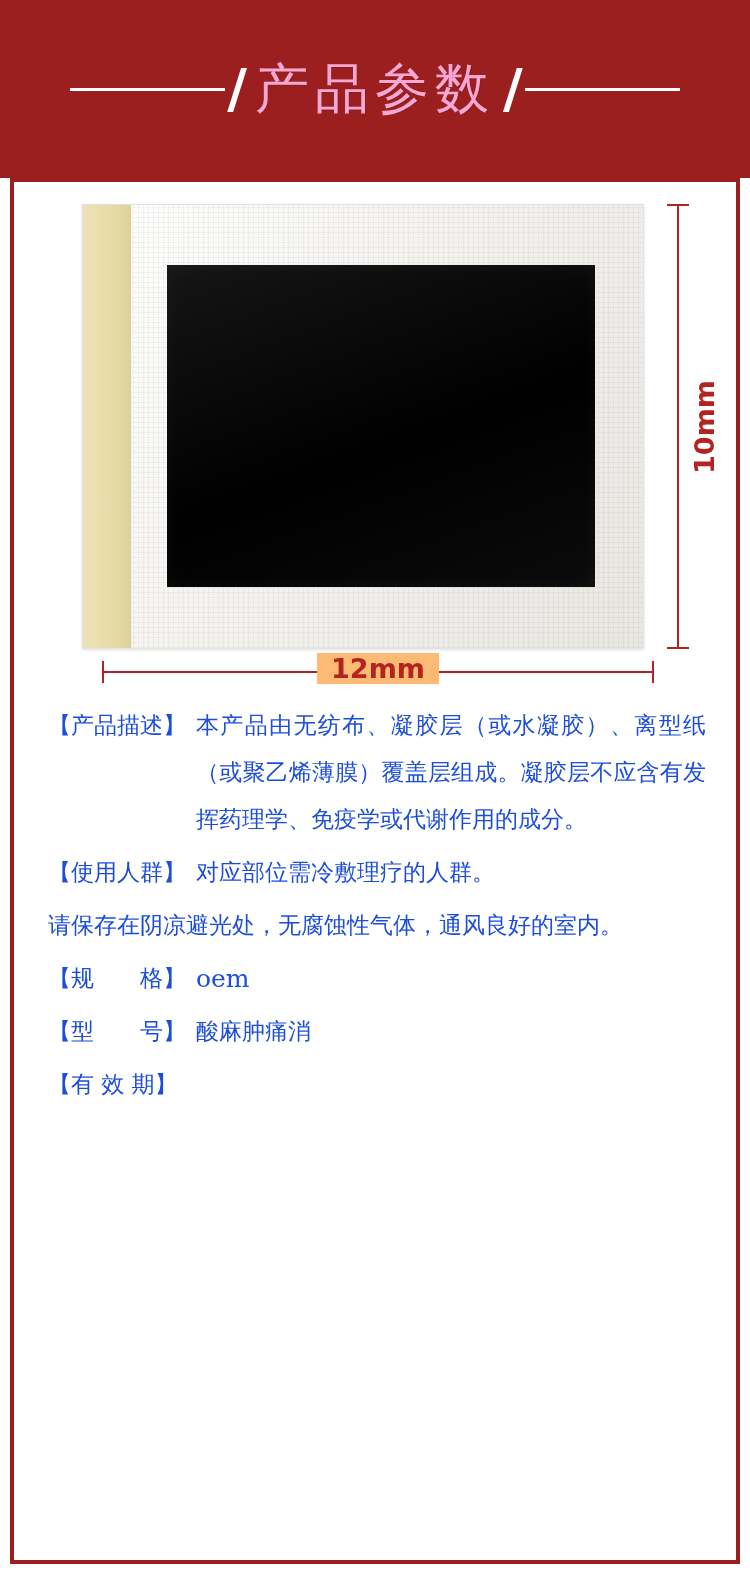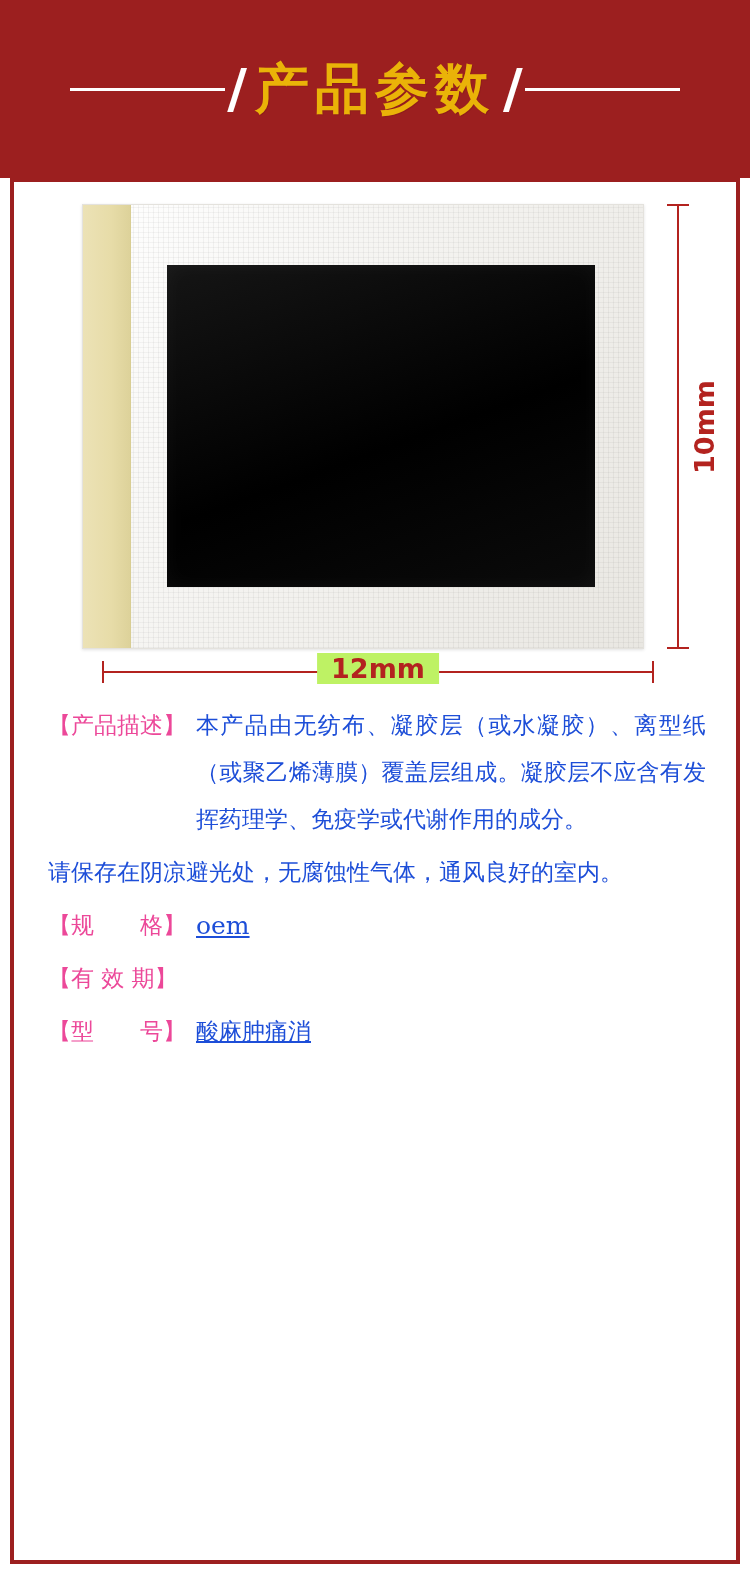--- a/index.html
+++ b/index.html
@@ -40,24 +40,24 @@
     align-items: center;
     justify-content: center;
   }
   .header-rule {
     height: 3px;
     background: #ffffff;
     width: 155px;
     flex: none;
   }
   .header-title {
-    color: #eab308;
+    color: #f9a8d4;
     font-family: "DejaVu Sans", sans-serif;
     font-size: 54px;
-    font-weight: bold;
+    font-weight: normal;
     letter-spacing: 6px;
     margin: 16px 6px;
     white-space: nowrap;
     line-height: 1;
     text-shadow: 1px 1px 0 rgba(0,0,0,0.08);
   }
   .slash {
     color: #ffffff;
     font-size: 54px;
     font-weight: bold;
@@ -195,21 +195,21 @@
   .dim-horiz .cap-r { right: 0; }
   .dim-horiz .label {
     position: absolute;
     left: 50%;
     top: -7px;
     transform: translateX(-50%);
     color: #b3231f;
     font-family: "DejaVu Sans", sans-serif;
     font-size: 27px;
     font-weight: bold;
-    background: #bef264;
+    background: #fdba74;
     padding: 0 14px;
     white-space: nowrap;
   }
 
   
   .specs {
     position: absolute;
     left: 0;
     top: 520px;
     width: 722px;
@@ -217,41 +217,41 @@
     box-sizing: border-box;
   }
   .spec-row {
     display: flex;
     align-items: flex-start;
     margin-bottom: 6px;
   }
   .spec-key {
     flex: none;
     width: 148px;
-    color: #ec4899;
+    color: #1d4ed8;
     font-family: "DejaVu Sans", sans-serif;
     font-size: 23px;
     line-height: 47px;
     white-space: nowrap;
     letter-spacing: 0px;
   }
   .spec-val {
     flex: 1;
     color: #1d4ed8;
     font-family: "DejaVu Sans", sans-serif;
     font-size: 23px;
     line-height: 47px;
     text-align: justify;
     text-justify: inter-ideograph;
   }
   .spec-val.latin {
     font-family: "DejaVu Serif", serif;
     font-size: 25px;
   }
-  .spec-row.compact .spec-val { line-height: 47px; text-decoration: underline; }
+  .spec-row.compact .spec-val { line-height: 47px; }
 </style>
 </head>
 <body>
 
 <div class="page">
 
   <div class="header">
     <div class="header-inner">
       <div class="header-rule"></div>
       <span class="slash">/</span>
@@ -285,36 +285,40 @@
     </div>
 
     <div class="specs">
 
       <div class="spec-row">
         <div class="spec-key">【产品描述】</div>
         <div class="spec-val">本产品由无纺布、凝胶层（或水凝胶）、离型纸（或聚乙烯薄膜）覆盖层组成。凝胶层不应含有发挥药理学、免疫学或代谢作用的成分。</div>
       </div>
 
 
+      <div class="spec-row">
+        <div class="spec-key">【使用人群】</div>
+        <div class="spec-val">对应部位需冷敷理疗的人群。</div>
+      </div>
 
 
       <div class="spec-row">
         <div class="spec-val">请保存在阴凉避光处，无腐蚀性气体，通风良好的室内。</div>
       </div>
 
       <div class="spec-row compact">
         <div class="spec-key">【规　　格】</div>
         <div class="spec-val latin">oem</div>
       </div>
 
       <div class="spec-row compact">
+        <div class="spec-key">【型　　号】</div>
+        <div class="spec-val">酸麻肿痛消</div>
+      </div>
+
+      <div class="spec-row compact">
         <div class="spec-key">【有 效 期】</div>
         <div class="spec-val"></div>
-      </div>
-
-      <div class="spec-row compact">
-        <div class="spec-key">【型　　号】</div>
-        <div class="spec-val">酸麻肿痛消</div>
       </div>
 
     </div>
   </div>
 </div>
 
 </body></html>

